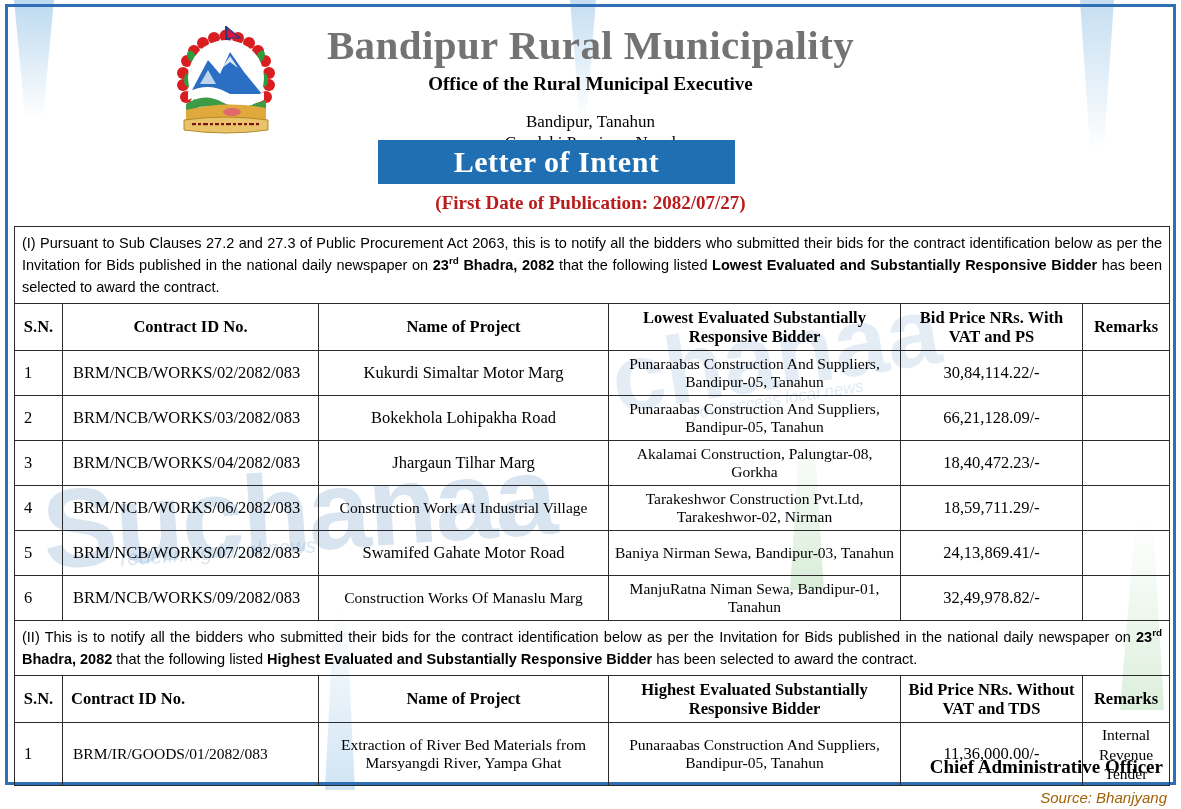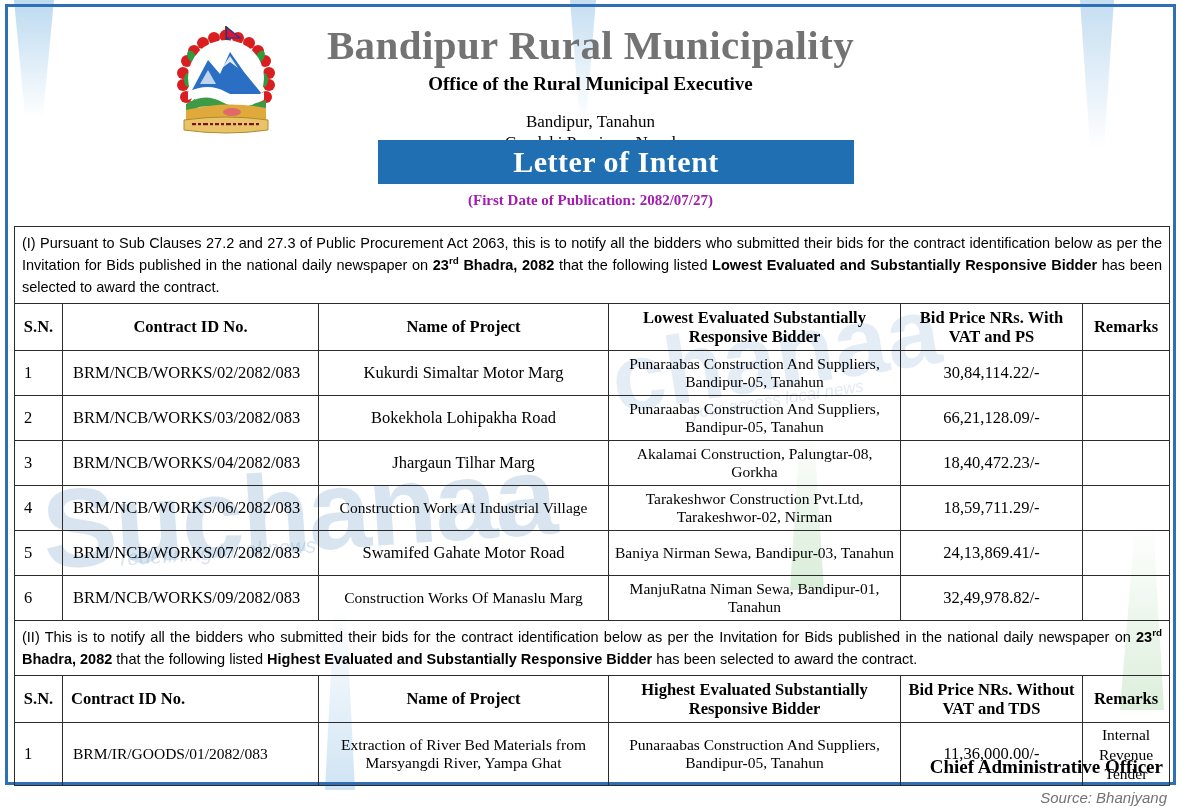--- a/index.html
+++ b/index.html
@@ -110,39 +110,39 @@
     font-family: "Liberation Serif", serif;
     font-size: 17px;
     color: #000;
     line-height: 1.25;
   }
   .org-addr1 { margin-top: 16px; }
 
   .loi-banner {
     position: absolute;
     left: 378px; top: 140px;
-    width: 476px; height: 44px;
+    width: 357px; height: 44px;
     background: #1f6fb2;
     color: #ffffff;
     font-family: "Liberation Serif", serif;
     font-weight: bold;
     font-size: 30px;
     line-height: 44px;
     text-align: center;
     letter-spacing: .5px;
   }
   .pub-date {
     position: absolute;
     left: 0; top: 192px;
     width: 1181px;
     text-align: center;
     font-family: "Liberation Serif", serif;
     font-weight: bold;
-    font-size: 15px;
-    color: #a21caf;
+    font-size: 19px;
+    color: #b91c1c;
   }
 
   
   .doc-body {
     position: absolute;
     left: 14px; top: 226px;
     width: 1155px;
   }
   table.doc {
     border-collapse: collapse;
@@ -207,21 +207,21 @@
     font-weight: bold;
     font-size: 19px;
     color: #000;
   }
   .source {
     position: absolute;
     right: 14px; top: 789px;
     font-family: "Liberation Sans", sans-serif;
     font-style: italic;
     font-size: 15px;
-    color: #737373;
+    color: #a16207;
   }
 </style>
 </head>
 <body>
 
 <div id="page">
 
   <div class="bg-layer">
     <div class="wm-ribbon wm-r3"></div>
     <div class="wm-ribbon wm-r1"></div>

